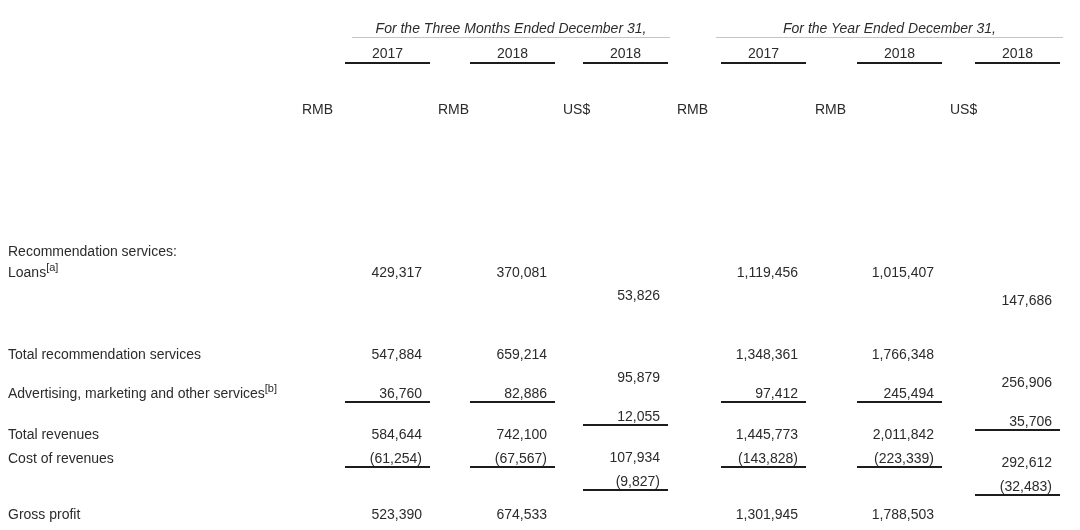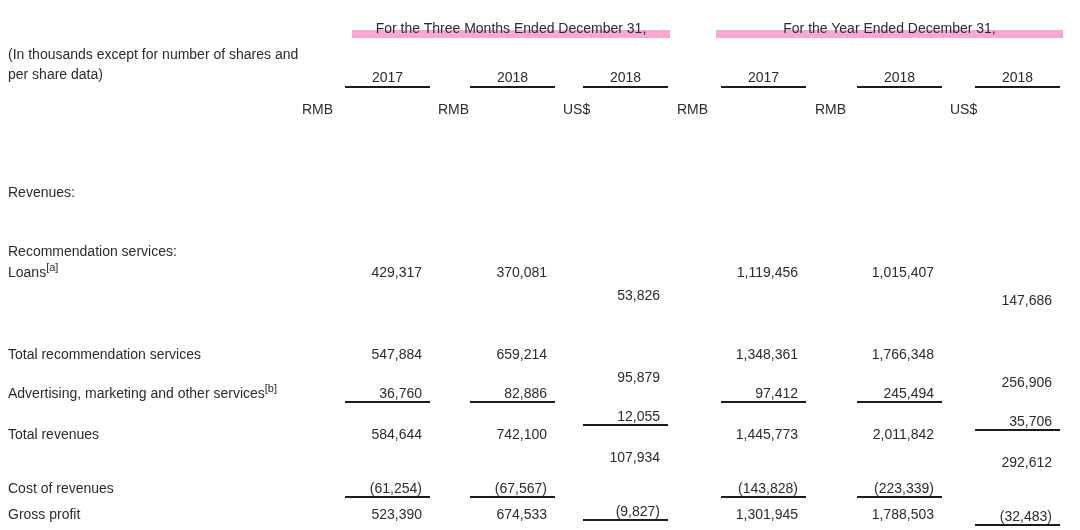--- a/index.html
+++ b/index.html
@@ -14,28 +14,29 @@
     overflow:hidden;
   }
   .abs { position:absolute; }
   .note {
     left:8px; top:44px; width:292px;
     line-height:20px;
   }
   .group-hdr {
     top:21px; height:17px;
     text-align:center;
-    border-bottom:8px solid #f9a8d4;
+    border-bottom:1px solid #f9a8d4;
     line-height:15px;
     white-space:nowrap;
+    font-style:italic;
   }
   .group-hdr.g1 { left:352px; width:318px; }
   .group-hdr.g2 { left:716px; width:347px; }
   .year-hdr {
-    top:68px; height:20px; width:85px;
+    top:44px; height:20px; width:85px;
     text-align:center;
     border-bottom:2px solid #1c1c1c;
     line-height:18px;
   }
   .cur-hdr { top:101px; line-height:16px; }
   .row { left:0; top:0; width:1080px; height:22px; }
   .row .label { position:absolute; left:8px; top:0; line-height:16px; white-space:nowrap; }
   .fn { font-size:11px; vertical-align:super; line-height:0; }
   .cell {
     position:absolute; top:0; width:85px;
@@ -48,42 +49,38 @@
   .y1 { left:345px; } .y2 { left:470px; } .y3 { left:583px; }
   .y4 { left:721px; } .y5 { left:857px; } .y6 { left:975px; }
   .cu1 { left:302px; } .cu2 { left:438px; } .cu3 { left:563px; }
   .cu4 { left:677px; } .cu5 { left:815px; } .cu6 { left:950px; }
 </style>
 </head>
 <body>
 
 <div class="page">
 
-  <div class="abs note">(In thousands except for number of shares and per share data)</div>
 
   <div class="abs group-hdr g1">For the Three Months Ended December 31,</div>
   <div class="abs group-hdr g2">For the Year Ended December 31,</div>
 
   <div class="abs year-hdr y1">2017</div>
   <div class="abs year-hdr y2">2018</div>
   <div class="abs year-hdr y3">2018</div>
   <div class="abs year-hdr y4">2017</div>
   <div class="abs year-hdr y5">2018</div>
   <div class="abs year-hdr y6">2018</div>
 
   <span class="abs cur-hdr cu1">RMB</span>
   <span class="abs cur-hdr cu2">RMB</span>
   <span class="abs cur-hdr cu3">US$</span>
   <span class="abs cur-hdr cu4">RMB</span>
   <span class="abs cur-hdr cu5">RMB</span>
   <span class="abs cur-hdr cu6">US$</span>
 
-  <div class="abs row" style="top:184px">
-    <span class="label">Revenues:</span>
-  </div>
 
   <div class="abs row" style="top:243px">
     <span class="label">Recommendation services:</span>
   </div>
 
   <div class="abs row" style="top:264px">
     <span class="label"><span>Loans</span><sup class="fn">[a]</sup></span>
     <span class="cell c1">429,317</span>
     <span class="cell c2">370,081</span>
     <span class="cell c3">53,826</span>
@@ -116,21 +113,21 @@
   <div class="abs row" style="top:426px">
     <span class="label">Total revenues</span>
     <span class="cell c1">584,644</span>
     <span class="cell c2">742,100</span>
     <span class="cell c3">107,934</span>
     <span class="cell c4">1,445,773</span>
     <span class="cell c5">2,011,842</span>
     <span class="cell c6">292,612</span>
   </div>
 
-  <div class="abs row rule" style="top:480px">
+  <div class="abs row rule" style="top:450px">
     <span class="label">Cost of revenues</span>
     <span class="cell c1">(61,254)</span>
     <span class="cell c2">(67,567)</span>
     <span class="cell c3">(9,827)</span>
     <span class="cell c4">(143,828)</span>
     <span class="cell c5">(223,339)</span>
     <span class="cell c6">(32,483)</span>
   </div>
 
   <div class="abs row" style="top:506px">

